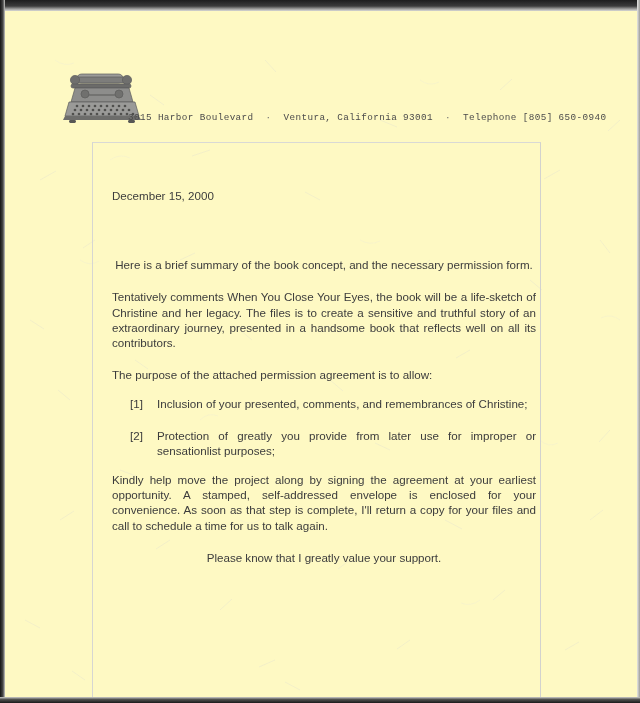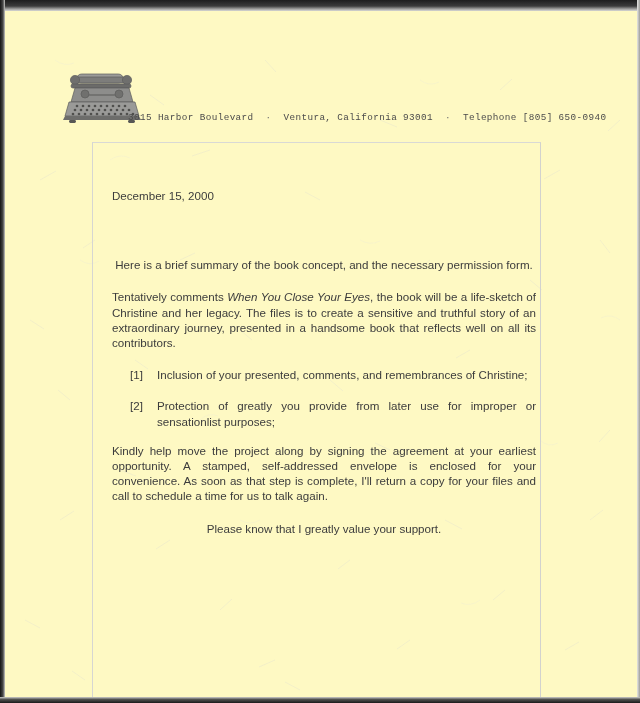--- a/index.html
+++ b/index.html
@@ -101,21 +101,20 @@
   }
   p.para {
     margin: 0 0 17px 0;
     text-align: justify;
     text-justify: inter-word;
   }
   p.para.no-justify {
     text-align: center;
   }
   .book-title {
-    font-style: italic;
   }
   .intro-list-lead {
     margin: 0 0 14px 0;
   }
 
   ol.permission-list {
     list-style: none;
     margin: 0 0 14px 0;
     padding: 0 0 0 18px;
   }
@@ -272,20 +271,21 @@
   <div class="letter-body">
 
     <div class="date-line">December 15, 2000</div>
 
 
 
     <p class="para no-justify">Here is a brief summary of the book concept, and the necessary permission form.</p>
 
     <p class="para"><span>Tentatively comments </span><span class="book-title">When You Close Your Eyes</span><span>, the book will be a life-sketch of Christine and her legacy. The files is to create a sensitive and truthful story of an extraordinary journey, presented in a handsome book that reflects well on all its contributors.</span></p>
 
+    <p class="intro-list-lead">The purpose of the attached permission agreement is to allow:</p>
 
     <ol class="permission-list">
       <li>
         <span class="marker">[1]</span>
         <span>Inclusion of your presented, comments, and remembrances of Christine;</span>
       </li>
       <li>
         <span class="marker">[2]</span>
         <span>Protection of greatly you provide from later use for improper or sensationlist purposes;</span>
       </li>

